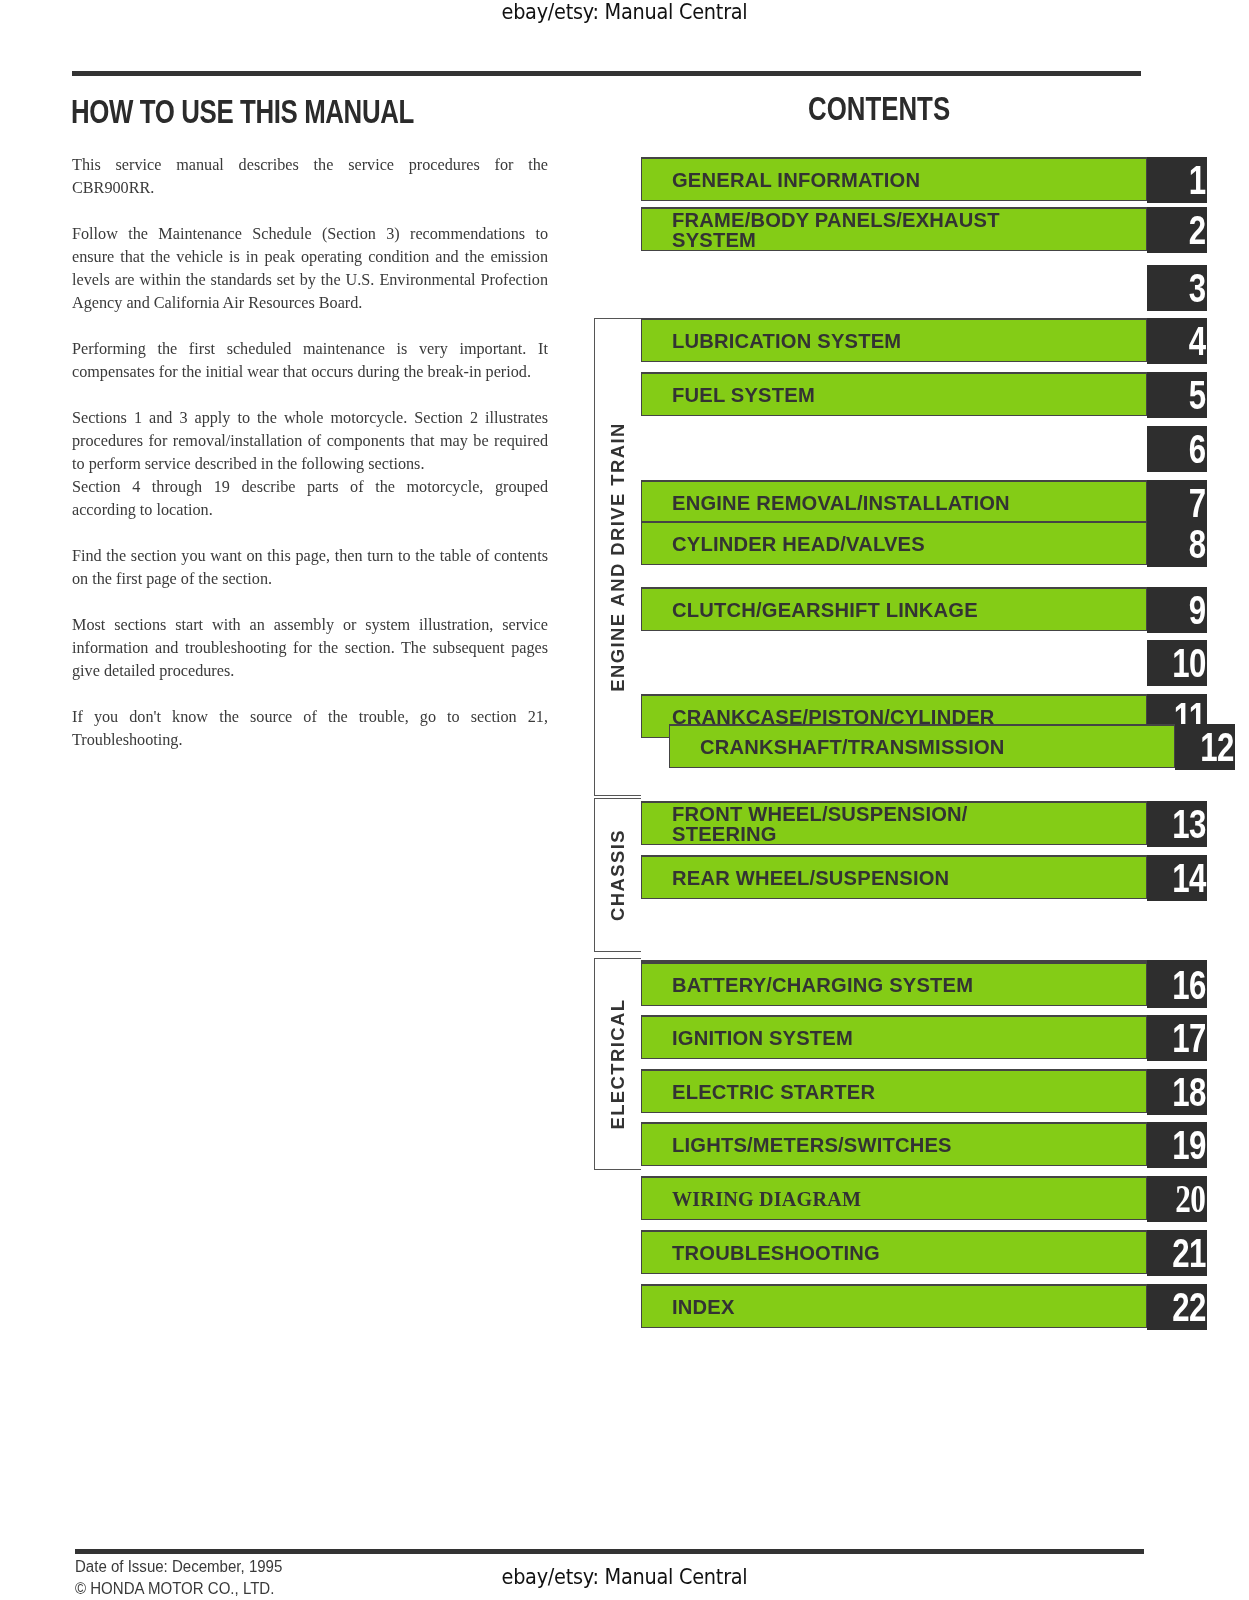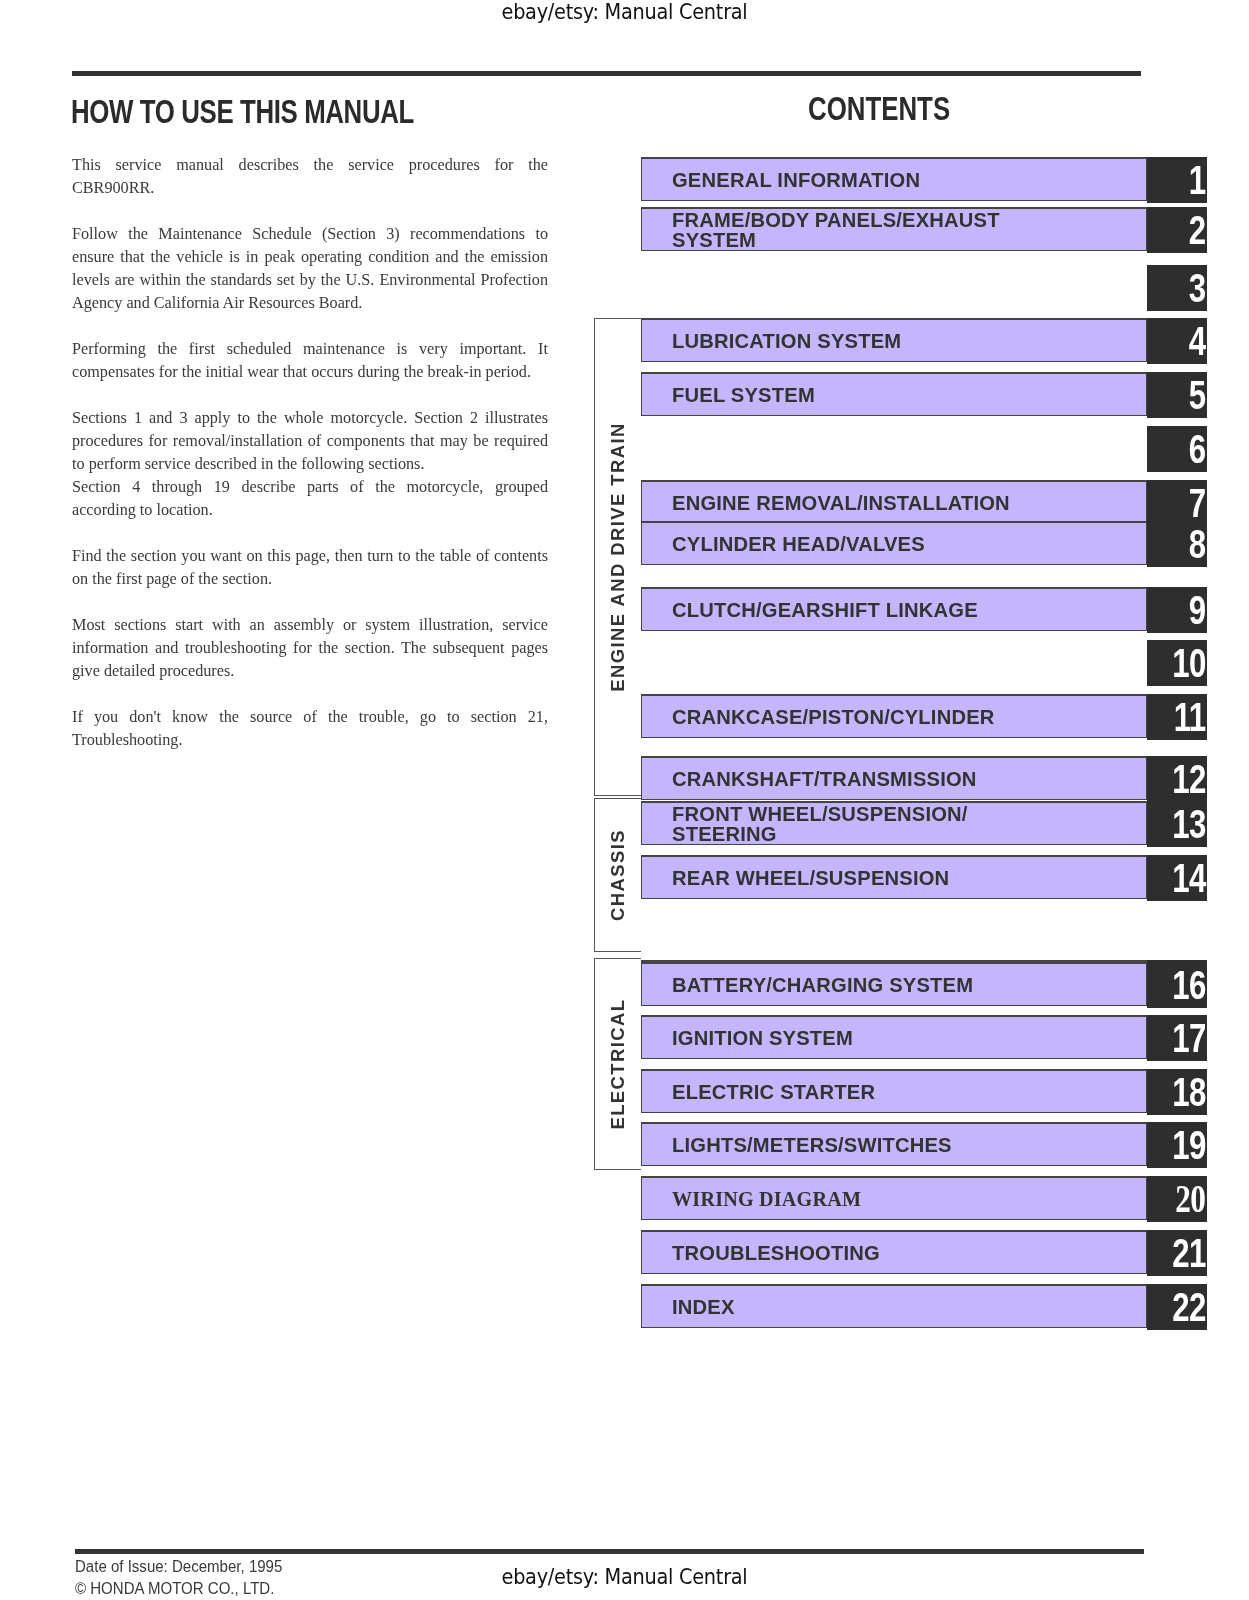--- a/index.html
+++ b/index.html
@@ -10,21 +10,21 @@
   .rule { position:absolute; background:#333; }
   .rule-top { left:72px; top:71px; width:1069px; height:5px; }
   .rule-bottom { left:75px; top:1549px; width:1069px; height:5px; }
   .h-left { position:absolute; left:71px; top:92px; font-size:34px; font-weight:bold; color:#2b2b2b; transform:scaleX(0.76); transform-origin:left top; letter-spacing:-0.5px; white-space:nowrap; }
   .h-right { position:absolute; left:808px; top:89px; font-size:34px; font-weight:bold; color:#2b2b2b; transform:scaleX(0.76); transform-origin:left top; white-space:nowrap; }
   .intro { position:absolute; left:72px; top:154px; width:476px; font-size:16.2px; line-height:23px; color:#3a3a3a; }
   .intro p { margin:0 0 23px 0; text-align:justify;font-family:Liberation Serif, serif; }
   .intro p.tight { margin-bottom:0; }
 
   .toc-row { position:absolute; left:641px; width:566px; height:46px; }
-  .toc-box { position:absolute; left:0; top:0; width:506px; height:44px; border:1.5px solid #444; border-top-width:2px; background:#c4b5fd; box-sizing:border-box; }
+  .toc-box { position:absolute; left:0; top:0; width:506px; height:44px; border:1.5px solid #444; border-top-width:2px; background:#84cc16; box-sizing:border-box; }
   .toc-label { position:absolute; left:30px; top:0; right:10px; height:100%; display:flex; align-items:center; font-size:21px; font-weight:bold; color:#333; line-height:20px; letter-spacing:0.2px; transform:scaleX(0.96); transform-origin:left center; }
   .toc-tab { position:absolute; left:506px; top:0; width:60px; height:46px; background:#2e2e2e; color:#fff; box-sizing:border-box; }
   .toc-num { position:absolute; right:2px; top:-1px; font-size:40px; font-weight:bold; line-height:48px; transform:scaleX(0.78); transform-origin:right center; letter-spacing:-1px; }
 
   .group { position:absolute; left:594px; width:47px; border:1.5px solid #555; border-right:none; box-sizing:border-box; }
   .group-label { position:absolute; left:50%; top:50%; transform:translate(-50%,-50%) rotate(-90deg); white-space:nowrap; font-size:18.5px; font-weight:bold; color:#333; letter-spacing:1.4px; }
 
   .footer-text { position:absolute; left:75px; top:1556px; font-size:16px; line-height:22px; color:#3a3a3a; transform:scaleX(0.94); transform-origin:left top; }
 </style>
 </head>
@@ -129,21 +129,21 @@
     </div>
   </div>
 <div class="toc-row" style="top:694px;">
     <div class="toc-box">
       <div class="toc-label">CRANKCASE/PISTON/CYLINDER</div>
     </div>
     <div class="toc-tab">
       <span class="toc-num">11</span>
     </div>
   </div>
-<div class="toc-row" style="top:756px;">
+<div class="toc-row" style="top:724px;margin-left:28px;">
     <div class="toc-box">
       <div class="toc-label">CRANKSHAFT/TRANSMISSION</div>
     </div>
     <div class="toc-tab">
       <span class="toc-num">12</span>
     </div>
   </div>
 <div class="toc-row" style="top:801px;">
     <div class="toc-box">
       <div class="toc-label" style="width:340px;">FRONT WHEEL/SUSPENSION/ STEERING</div>

